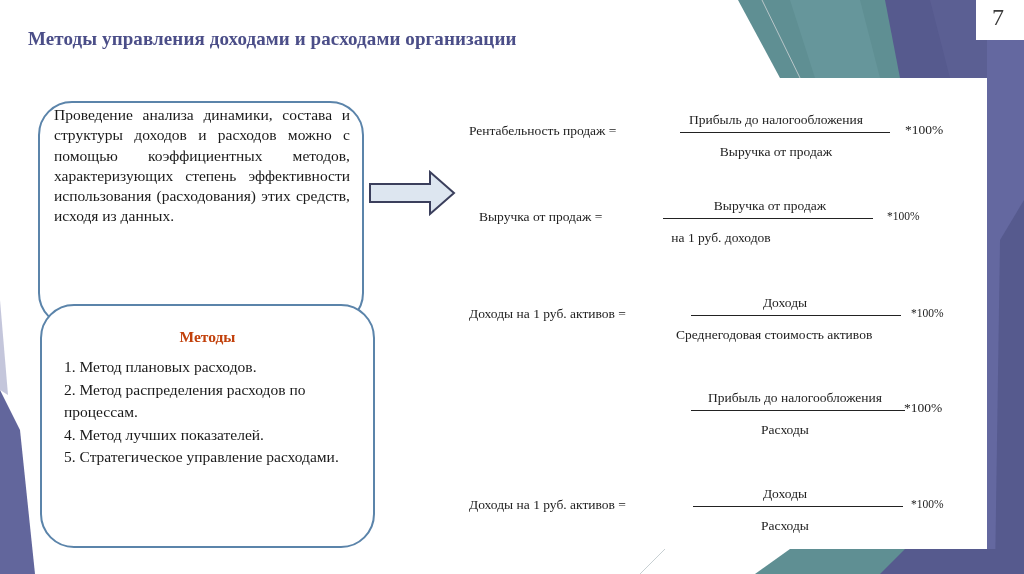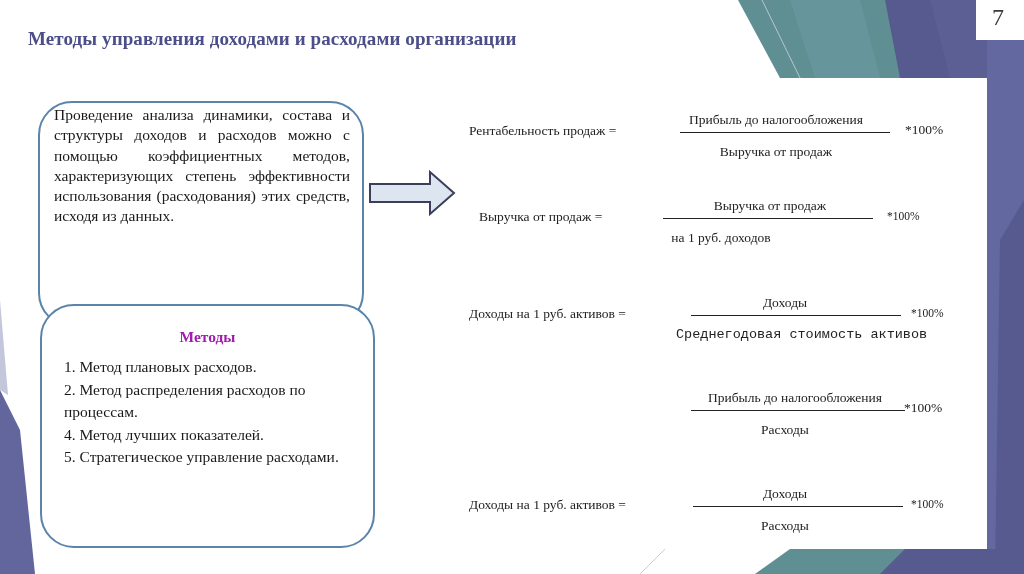--- a/index.html
+++ b/index.html
@@ -82,21 +82,21 @@
       z-index: 3;
       box-sizing: border-box;
     }
     .methods-title {
       position: absolute;
       left: 0; top: 22px;
       width: 100%;
       text-align: center;
       font-size: 15.5px;
       font-weight: bold;
-      color: #a21caf;
+      color: #c2410c;
     }
     .methods-list {
       position: absolute;
       left: 14px; top: 42px;
       width: 300px;
       margin: 8px; padding: 0;
       list-style: none;
       font-size: 15.5px;
       line-height: 22.5px;
       color: #1a1a1a;
@@ -200,21 +200,21 @@
     <span class="f-num" style="left:210px;width:210px;">Выручка от продаж</span>
     <div class="f-line" style="left:208px;width:210px;"></div>
     <span class="f-den" style="left:196px;width:140px;">на 1 руб. доходов</span>
     <span class="f-mult" style="left:432px;font-size:11.5px;top:26px;">*100%</span>
   </div>
 
   <div class="formula" style="top:203px;">
     <span class="f-label" style="left:14px;">Доходы на 1 руб. активов =</span>
     <span class="f-num" style="left:230px;width:200px;">Доходы</span>
     <div class="f-line" style="left:236px;width:210px;"></div>
-    <span class="f-den" style="left:210px;width:270px;text-align:left;left:221px;font-family:Liberation Mono, monospace;">Среднегодовая стоимость активов</span>
+    <span class="f-den" style="left:210px;width:270px;text-align:left;left:221px;">Среднегодовая стоимость активов</span>
     <span class="f-mult" style="left:456px;font-size:11.5px;top:26px;">*100%</span>
   </div>
 
   <div class="formula" style="top:298px;">
     <span class="f-num" style="left:220px;width:240px;">Прибыль до налогообложения</span>
     <div class="f-line" style="left:236px;width:214px;"></div>
     <span class="f-den" style="left:230px;width:200px;">Расходы</span>
     <span class="f-mult" style="left:449px;">*100%</span>
   </div>
 

